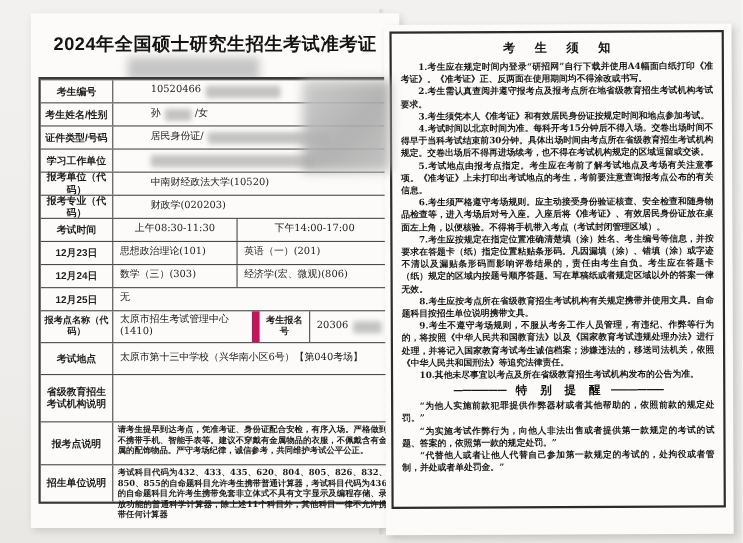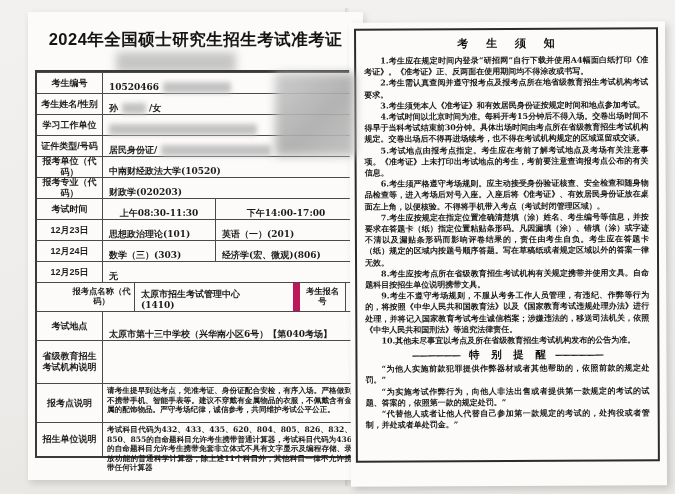--- a/index.html
+++ b/index.html
@@ -39,29 +39,29 @@
   }
   .trow{display:flex;border-top:1px solid #4a4a4a;flex:0 0 auto;min-height:0;}
   .trow:first-child{border-top:none;}
   .lbl{
     flex:0 0 66px;width:66px;border-right:1px solid #4a4a4a;
     display:flex;align-items:center;justify-content:center;text-align:center;
     font-family:"Liberation Sans","DejaVu Sans",sans-serif;
     font-weight:bold;font-size:9px;line-height:1.2;color:#1e1e1e;padding:1px 2px;
     box-sizing:border-box;
   }
-  .lbl.small{font-size:8.3px;margin-left:32px;}
+  .lbl.small{font-size:8.3px;}
   .val{
-    flex:1;display:flex;align-items:flex-end;padding:0 6px;min-width:0;
-    font-weight:bold;font-size:9px;line-height:1.25;color:#1c1c1c;
+    flex:1;display:flex;align-items:center;padding:0 6px;min-width:0;
+    font-weight:normal;font-size:9px;line-height:1.25;color:#1c1c1c;
     box-sizing:border-box;
   }
   .val.center{justify-content:center;padding:0 2px;}
   .subdiv{border-left:1px solid #4a4a4a;}
-  .h20{height:20px;} .hT{height:20px;}
+  .h20{height:20px;gap:28px;} .hT{height:20px;}
   .hS{height:20px;} .hSite{height:28px;} .hLoc{height:28px;}
   .hN0{height:42px;} .hN1{height:38px;} .hN2{flex:1 1 auto;}
   .note-text{
     font-weight:bold;font-size:7.6px;line-height:9.6px;text-align:justify;
     color:#1c1c1c;align-items:flex-start;padding:2px 4px;display:block;
   }
   .redact{
     display:inline-block;height:11px;background:#c3c3c3;filter:blur(2.5px);
     border-radius:2px;margin-left:4px;vertical-align:middle;flex:0 0 auto;
   }
@@ -114,31 +114,31 @@
     <div class="trow h20">
       <div class="lbl">考生姓名/性别</div>
       <div class="val">
         <span>孙</span>
         <span class="redact" style="width:24px"></span>
         <span style="margin-left:3px">/女</span>
       </div>
     </div>
 
     <div class="trow h20">
-      <div class="lbl">学习工作单位</div>
-      <div class="val">
-        <span class="redact" style="width:148px;margin-left:0"></span>
-      </div>
-    </div>
-
-    <div class="trow h20">
       <div class="lbl">证件类型/号码</div>
       <div class="val">
         <span>居民身份证/</span>
         <span class="redact" style="width:110px"></span>
+      </div>
+    </div>
+
+    <div class="trow h20">
+      <div class="lbl">学习工作单位</div>
+      <div class="val">
+        <span class="redact" style="width:148px;margin-left:0"></span>
       </div>
     </div>
 
     <div class="trow h20">
       <div class="lbl">报考单位（代码）</div>
       <div class="val">中南财经政法大学(10520)</div>
     </div>
 
     <div class="trow h20">
       <div class="lbl">报考专业（代码）</div>

